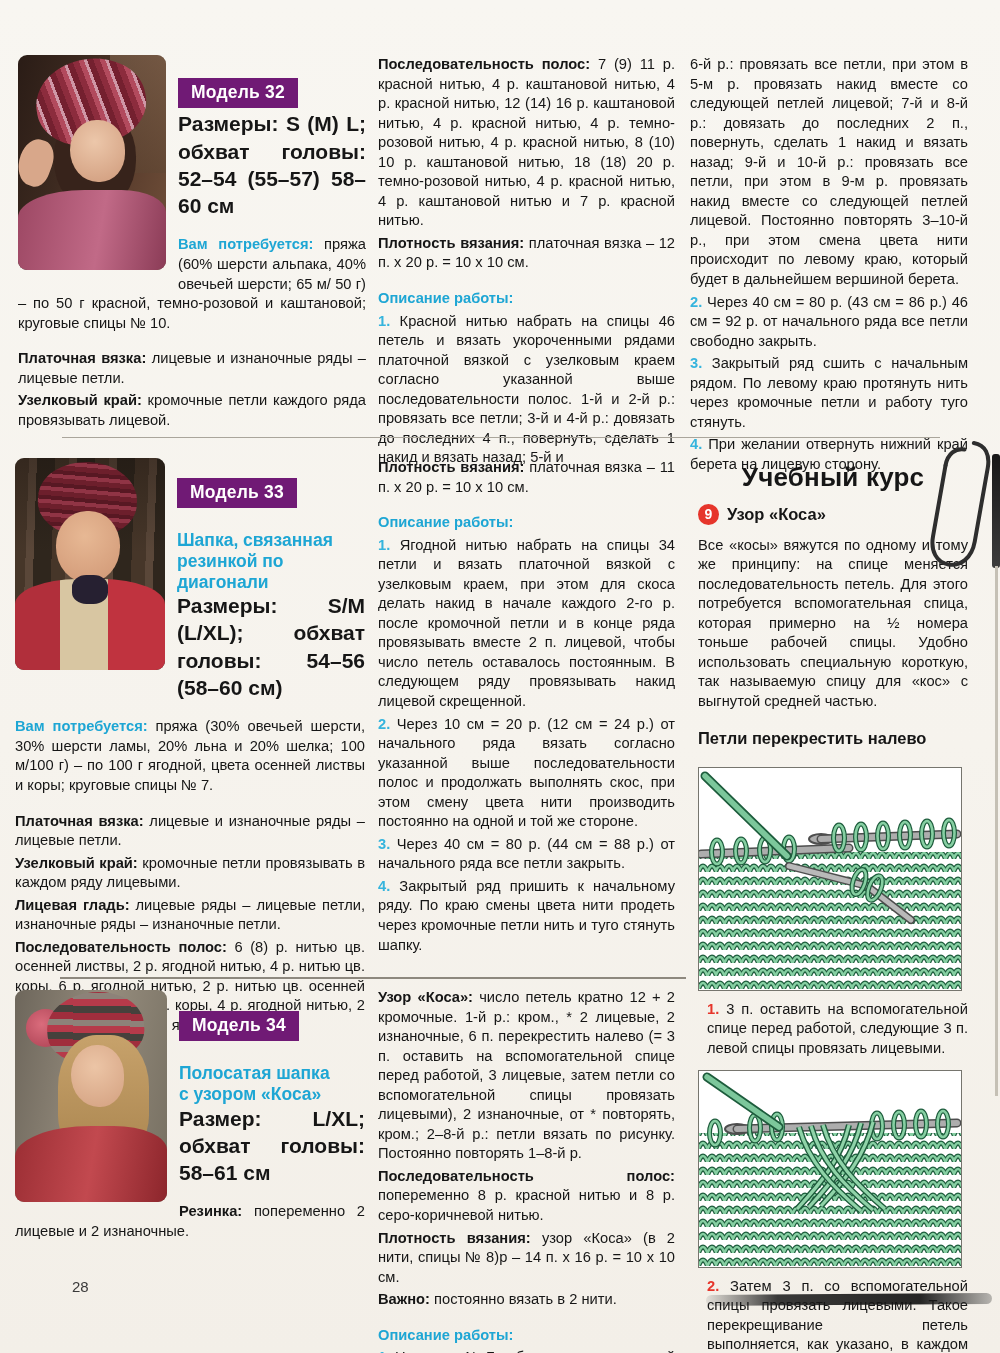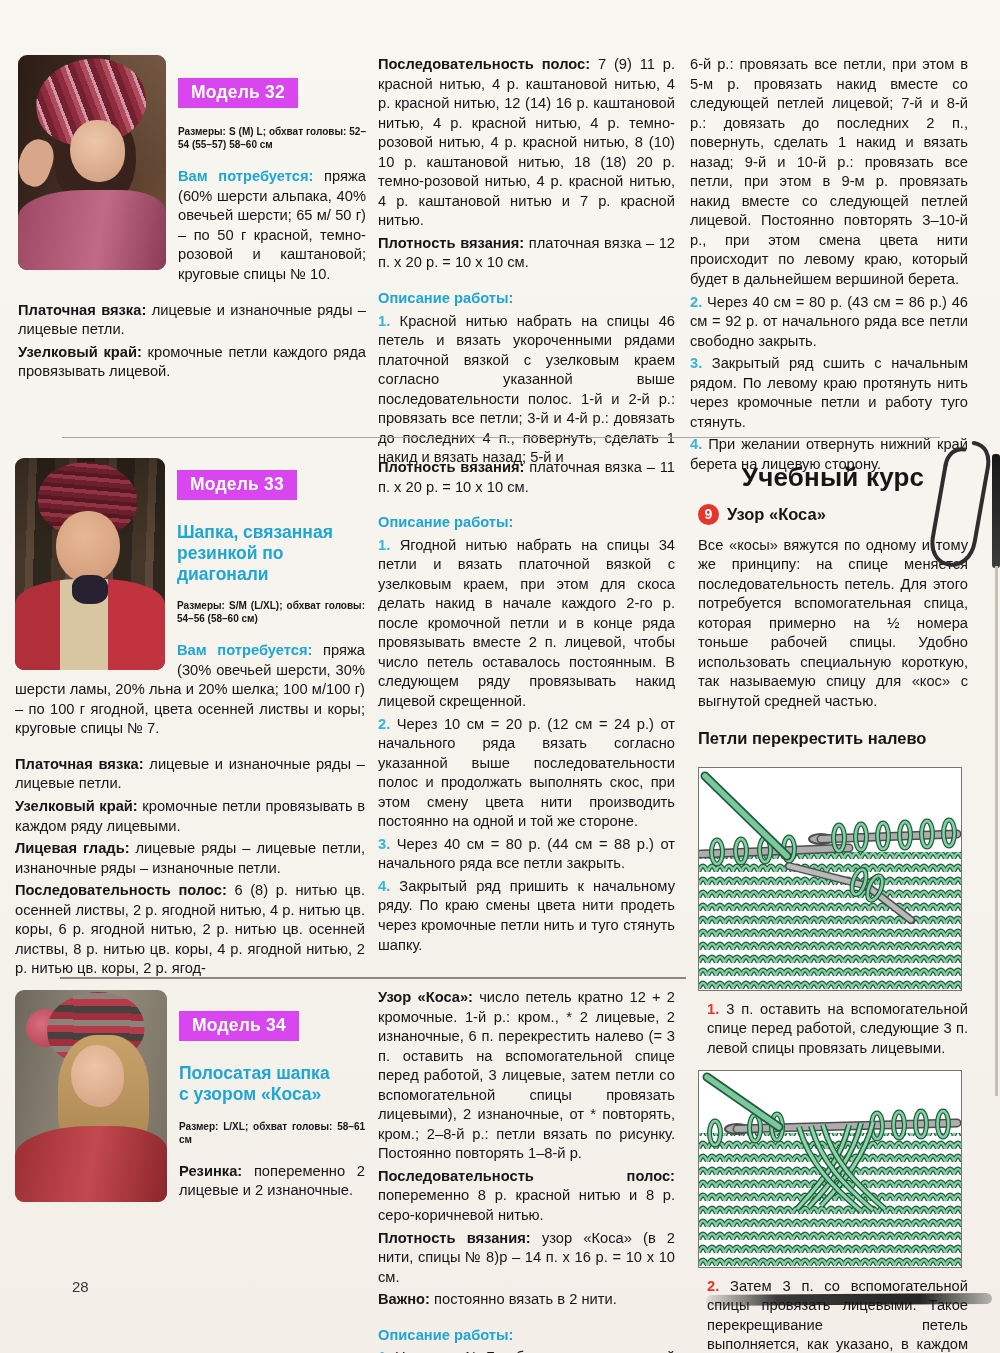--- a/index.html
+++ b/index.html
@@ -9,28 +9,28 @@
     font-family:"Liberation Sans",sans-serif;color:#161616;
   }
   .col{position:absolute;text-align:justify;font-size:14.7px;line-height:1.33;}
   .para{margin:0 0 3px 0;}
   .lead{font-weight:bold;}
   .cyan{color:#1ea6d4;}
   .num{font-weight:bold;color:#35b4dd;}
   .rednum{font-weight:bold;color:#e6352b;}
   .gap-top{margin-top:16px;}
   .model-label{
-    display:inline-block;background:#d946ef;color:#fff;font-weight:bold;
+    display:inline-block;background:#701a75;color:#fff;font-weight:bold;
     font-size:17.5px;padding:3px 13px 4px;margin:0 0 2px 0;letter-spacing:.2px;
   }
   .model-title{
     color:#1ea6d4;font-weight:bold;font-size:17.5px;line-height:1.18;
     margin:20px 0 0 0;white-space:pre-line;text-align:left;
   }
-  .sizes{font-weight:bold;font-size:10px;line-height:1.3;margin-top:15px;}
+  .sizes{font-weight:bold;font-size:21px;line-height:1.3;}
   .photo{position:relative;float:left;overflow:hidden;border-radius:9px;margin:0 12px 8px 0;}
   .photo>div{position:absolute;}
   
   .p1bg{inset:0;background:linear-gradient(105deg,#2a1c16 0%,#3d2a20 35%,#55392a 60%,#71503a 100%);}
   .p1light{left:62%;top:0;width:38%;height:55%;background:linear-gradient(180deg,#8a6f57,#5d4633);opacity:.5;}
   .p1hair{left:24%;top:24%;width:56%;height:48%;background:#37231b;border-radius:48%;}
   .p1hat{left:12%;top:2%;width:74%;height:40%;border-radius:50% 50% 46% 46%;
     background:repeating-linear-gradient(78deg,#8c2c3d 0 6px,#b24a5d 6px 11px,#cf97a6 11px 14px,#74202f 14px 20px);
     transform:rotate(-9deg);}
   .p1face{left:35%;top:30%;width:37%;height:29%;border-radius:50% 50% 47% 53%;
@@ -126,21 +126,21 @@
 
 <div class="col" style="left:15px;top:458px;width:350px;">
   <div class="photo" style="width:150px;height:212px;">
     <div class="p2bg"></div>
     <div class="p2shade"></div>
     <div class="p2hat"></div>
     <div class="p2face"></div>
     <div class="p2coat"></div>
     <div class="p2collar"></div>
   </div>
-  <div style="margin-top:12px;">
+  <div style="margin-top:20px;">
     <div class="model-label">Модель 33</div>
   </div>
   <h3 class="model-title">Шапка, связанная
 резинкой по диагонали</h3>
   <p class="para sizes"><b>Размеры:</b> <span>S/M (L/XL); обхват головы: 54–56 (58–60 см)</span></p>
   <p class="para gap-top"><b class="lead cyan">Вам потребуется:</b> <span>пряжа (30% овечьей шерсти, 30% шерсти ламы, 20% льна и 20% шелка; 100 м/100 г) – по 100 г ягодной, цвета осенней листвы и коры; круговые спицы № 7.</span></p>
   <p class="para gap-top"><b class="lead">Платочная вязка:</b> <span>лицевые и изнаночные ряды – лицевые петли.</span></p>
   <p class="para"><b class="lead">Узелковый край:</b> <span>кромочные петли провязывать в каждом ряду лицевыми.</span></p>
   <p class="para"><b class="lead">Лицевая гладь:</b> <span>лицевые ряды – лицевые петли, изнаночные ряды – изнаночные петли.</span></p>
   <p class="para"><b class="lead">Последовательность полос:</b> <span>6 (8) р. нитью цв. осенней листвы, 2 р. ягодной нитью, 4 р. нитью цв. коры, 6 р. ягодной нитью, 2 р. нитью цв. осенней листвы, 8 р. нитью цв. коры, 4 р. ягодной нитью, 2 р. нитью цв. коры, 2 р. ягод-</span></p>

